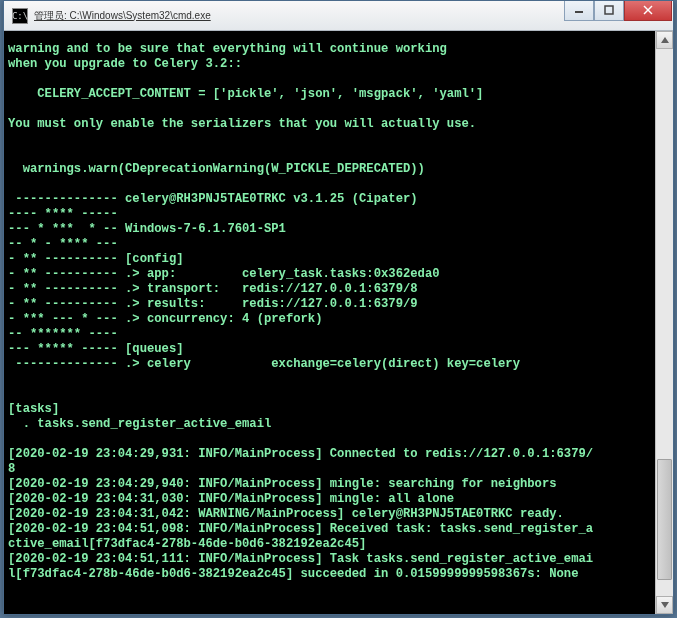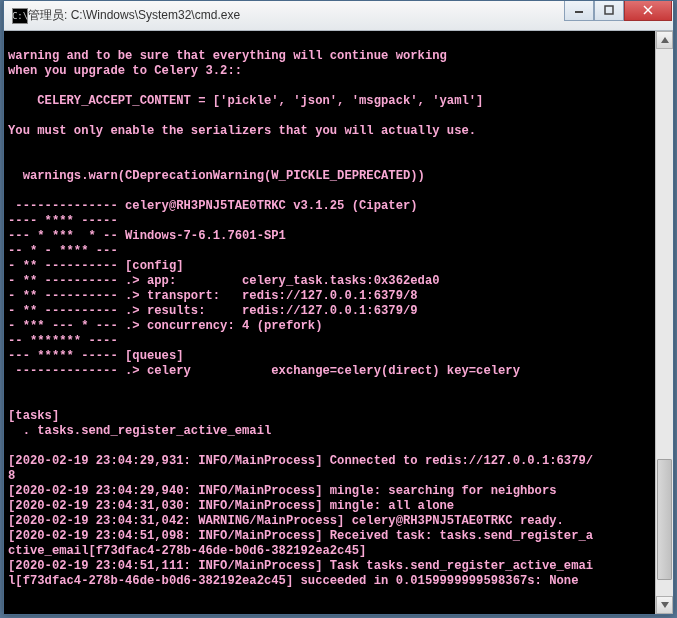--- a/index.html
+++ b/index.html
@@ -35,26 +35,27 @@
     background: #000;
     border: 1px solid #888;
     display: flex;
     align-items: center;
     justify-content: center;
     font-size: 9px;
     color: #ccc;
     font-family: monospace;
   }
   .titlebar-text {
-    margin-left: 0;
-    font-size: 12px;
+    margin-left: 6px;
+    font-size: 10px;
     color: #333;
     flex: 1;
     white-space: nowrap;
     overflow: hidden;
+    text-decoration: underline;
   }
   .win-buttons {
     display: flex;
     height: 20px;
     margin-right: 1px;
     margin-top: -10px;
   }
   .win-btn {
     width: 30px;
     height: 20px;
@@ -74,25 +75,25 @@
     border-color: #a03030;
   }
   .win-btn svg { display: block; }
   .terminal {
     position: absolute;
     top: 30px;
     left: 0;
     right: 18px;
     bottom: 0;
     background: #000;
-    color: #f9a8d4;
+    color: #86efac;
     font-family: "Consolas", "Courier New", monospace;
     font-size: 12.2px;
     line-height: 15px;
-    padding: 18px 4px;
+    padding: 11px 4px;
     white-space: pre;
     overflow: hidden;
     font-weight: bold;
   }
   .scrollbar {
     position: absolute;
     top: 30px;
     right: 0;
     bottom: 0;
     width: 18px;

